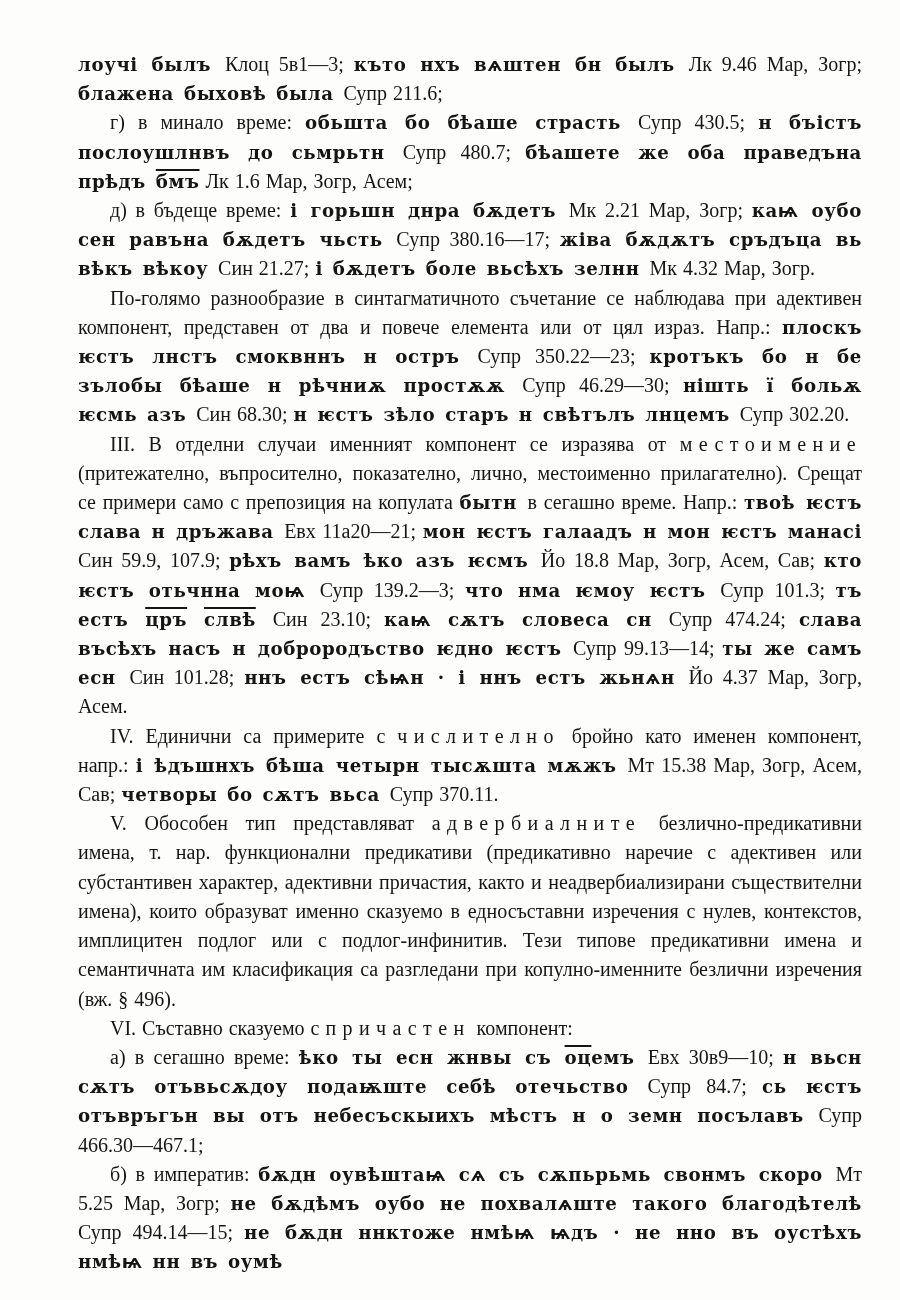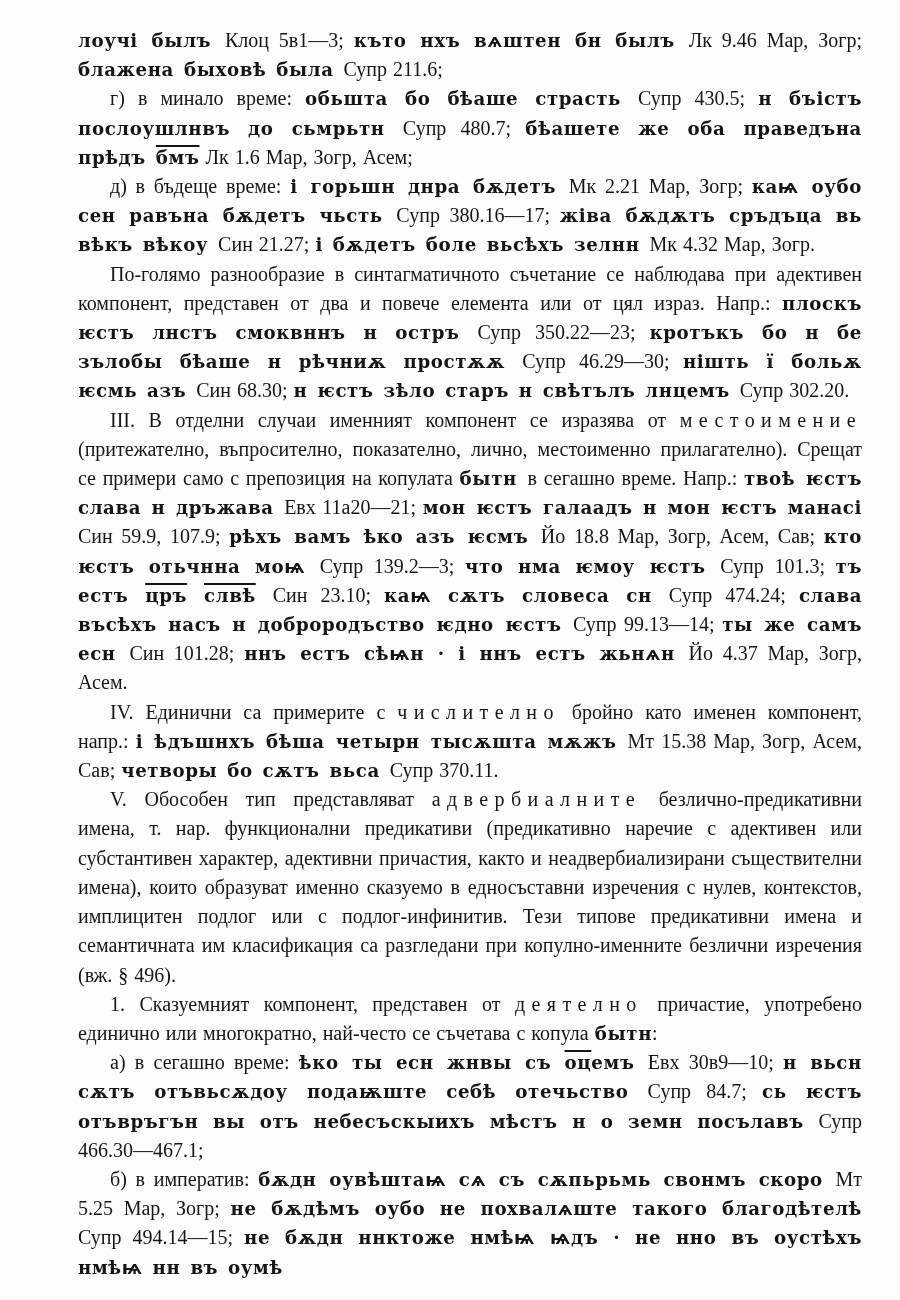--- a/index.html
+++ b/index.html
@@ -4,21 +4,21 @@
 <style>
   html, body {
     margin: 0; padding: 0;
     width: 900px; height: 1300px;
     background: var(--paper, #fdfdfc);
     overflow: hidden;
   }
   .page {
     box-sizing: border-box;
     width: 900px; height: 1300px;
-    padding: 26px 38px 0 78px;
+    padding: 50px 38px 0 78px;
     color: var(--ink, #151515);
     font-family: "Liberation Serif", serif;
   }
   .content p.para {
     margin: 0;
     font-size: 20px;
     line-height: 29.2px;
     text-align: justify;
     word-spacing: 1px;
   }
@@ -48,18 +48,18 @@
 
 <div class="page">
   <div class="content">
       <p class="para"><span class="seg-ocs">лоучі былъ </span><span class="seg-plain">Клоц 5в1—3; </span><span class="seg-ocs">къто нхъ вѧштен бн былъ </span><span class="seg-plain">Лк 9.46 Мар, Зогр; </span><span class="seg-ocs">блажена быховѣ была </span><span class="seg-plain">Супр 211.6;</span></p>
       <p class="para indent"><span class="seg-plain">г) в минало време: </span><span class="seg-ocs">обьшта бо бѣаше страсть </span><span class="seg-plain">Супр 430.5; </span><span class="seg-ocs">н бъістъ послоушлнвъ до сьмрьтн </span><span class="seg-plain">Супр 480.7; </span><span class="seg-ocs">бѣашете же оба праведъна прѣдъ </span><span class="seg-ocs-ov">бмъ</span><span class="seg-plain"> Лк 1.6 Мар, Зогр, Асем;</span></p>
       <p class="para indent"><span class="seg-plain">д) в бъдеще време: </span><span class="seg-ocs">і горьшн днра бѫдетъ </span><span class="seg-plain">Мк 2.21 Мар, Зогр; </span><span class="seg-ocs">каѩ оубо сен равъна бѫдетъ чьсть </span><span class="seg-plain">Супр 380.16—17; </span><span class="seg-ocs">жіва бѫдѫтъ сръдъца вь вѣкъ вѣкоу </span><span class="seg-plain">Син 21.27; </span><span class="seg-ocs">і бѫдетъ боле вьсѣхъ зелнн </span><span class="seg-plain">Мк 4.32 Мар, Зогр.</span></p>
       <p class="para indent"><span class="seg-plain">По-голямо разнообразие в синтагматичното съчетание се наблюдава при адективен компонент, представен от два и повече елемента или от цял израз. Напр.: </span><span class="seg-ocs">плоскъ ѥстъ лнстъ смоквннъ н остръ </span><span class="seg-plain">Супр 350.22—23; </span><span class="seg-ocs">кротъкъ бо н бе зълобы бѣаше н рѣчниѫ простѫѫ </span><span class="seg-plain">Супр 46.29—30; </span><span class="seg-ocs">нішть ї больѫ ѥсмь азъ </span><span class="seg-plain">Син 68.30; </span><span class="seg-ocs">н ѥстъ зѣло старъ н свѣтълъ лнцемъ </span><span class="seg-plain">Супр 302.20.</span></p>
       <p class="para indent"><span class="seg-plain">III. В отделни случаи именният компонент се изразява от </span><span class="seg-spaced">местоимение</span><span class="seg-plain"> (притежателно, въпросително, показателно, лично, местоименно прилагателно). Срещат се примери само с препозиция на копулата </span><span class="seg-ocs">бытн </span><span class="seg-plain">в сегашно време. Напр.: </span><span class="seg-ocs">твоѣ ѥстъ слава н дръжава </span><span class="seg-plain">Евх 11а20—21; </span><span class="seg-ocs">мон ѥстъ галаадъ н мон ѥстъ манасі </span><span class="seg-plain">Син 59.9, 107.9; </span><span class="seg-ocs">рѣхъ вамъ ѣко азъ ѥсмъ </span><span class="seg-plain">Йо 18.8 Мар, Зогр, Асем, Сав; </span><span class="seg-ocs">кто ѥстъ отьчнна моѩ </span><span class="seg-plain">Супр 139.2—3; </span><span class="seg-ocs">что нма ѥмоу ѥстъ </span><span class="seg-plain">Супр 101.3; </span><span class="seg-ocs">тъ естъ </span><span class="seg-ocs-ov">цръ</span><span class="seg-ocs"> </span><span class="seg-ocs-ov">слвѣ</span><span class="seg-ocs"> </span><span class="seg-plain">Син 23.10; </span><span class="seg-ocs">каѩ сѫтъ словеса сн </span><span class="seg-plain">Супр 474.24; </span><span class="seg-ocs">слава въсѣхъ насъ н доброродъство ѥдно ѥстъ </span><span class="seg-plain">Супр 99.13—14; </span><span class="seg-ocs">ты же самъ есн </span><span class="seg-plain">Син 101.28; </span><span class="seg-ocs">ннъ естъ сѣѩн · і ннъ естъ жьнѧн </span><span class="seg-plain">Йо 4.37 Мар, Зогр, Асем.</span></p>
       <p class="para indent"><span class="seg-plain">IV. Единични са примерите с </span><span class="seg-spaced">числително</span><span class="seg-plain"> бройно като именен компонент, напр.: </span><span class="seg-ocs">і ѣдъшнхъ бѣша четырн тысѫшта мѫжъ </span><span class="seg-plain">Мт 15.38 Мар, Зогр, Асем, Сав; </span><span class="seg-ocs">четворы бо сѫтъ вьса </span><span class="seg-plain">Супр 370.11.</span></p>
       <p class="para indent"><span class="seg-plain">V. Обособен тип представляват </span><span class="seg-spaced">адвербиалните</span><span class="seg-plain"> безлично-предикативни имена, т. нар. функционални предикативи (предикативно наречие с адективен или субстантивен характер, адективни причастия, както и неадвербиализирани съществителни имена), които образуват именно сказуемо в едносъставни изречения с нулев, контекстов, имплицитен подлог или с подлог-инфинитив. Тези типове предикативни имена и семантичната им класификация са разгледани при копулно-именните безлични изречения (вж. § 496).</span></p>
-      <p class="para indent"><span class="seg-plain">1. Сказуемният компонент, представен от </span><span class="seg-spaced">деятелно</span><span class="seg-plain"> причастие, употребено единично или многократно, най-често се съчетава с копула </span><span class="seg-ocs">бытн</span><span class="seg-plain">:</span></p>
+      <p class="para indent"><span class="seg-plain">VI. Съставно сказуемо с </span><span class="seg-spaced">причастен</span><span class="seg-plain"> компонент:</span></p>
       <p class="para indent"><span class="seg-plain">а) в сегашно време: </span><span class="seg-ocs">ѣко ты есн жнвы съ </span><span class="seg-ocs-ov">оц</span><span class="seg-ocs">емъ </span><span class="seg-plain">Евх 30в9—10; </span><span class="seg-ocs">н вьсн сѫтъ отъвьсѫдоу подаѭште себѣ отечьство </span><span class="seg-plain">Супр 84.7; </span><span class="seg-ocs">сь ѥстъ отъвръгън вы отъ небесъскыихъ мѣстъ н о земн посълавъ </span><span class="seg-plain">Супр 466.30—467.1;</span></p>
       <p class="para indent"><span class="seg-plain">б) в императив: </span><span class="seg-ocs">бѫдн оувѣштаѩ сѧ съ сѫпьрьмь свонмъ скоро </span><span class="seg-plain">Мт 5.25 Мар, Зогр; </span><span class="seg-ocs">не бѫдѣмъ оубо не похвалѧште такого благодѣтелѣ </span><span class="seg-plain">Супр 494.14—15; </span><span class="seg-ocs">не бѫдн ннктоже нмѣѩ ѩдъ · не нно въ оустѣхъ нмѣѩ нн въ оумѣ </span></p>
     </div>
 
 </div>
 
 </body></html>

